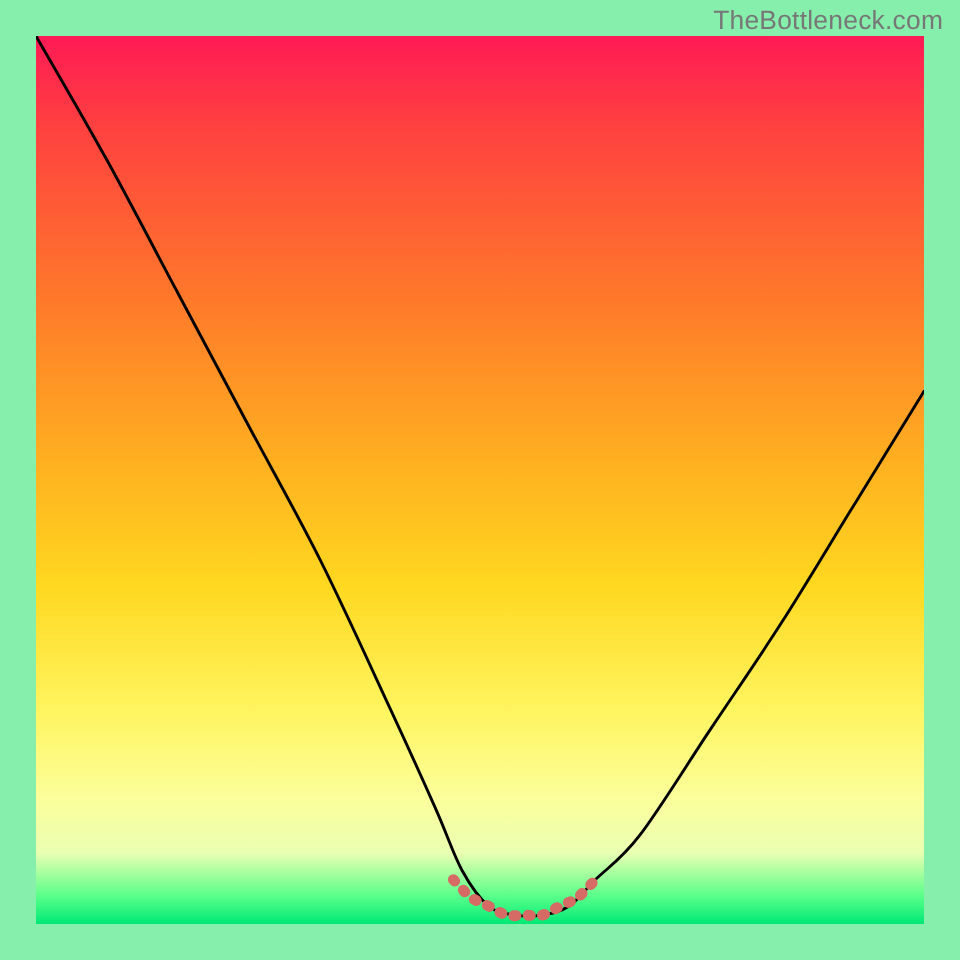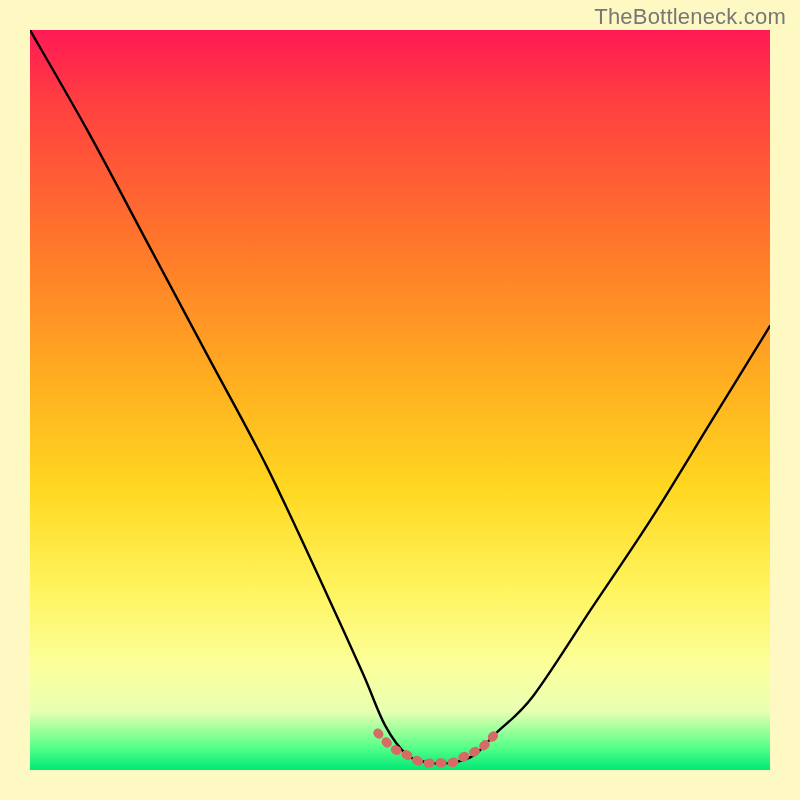--- a/index.html
+++ b/index.html
@@ -10,21 +10,21 @@
     background: #000;
     font-family: Arial, Helvetica, sans-serif;
     overflow: hidden;
   }
   .frame {
     position: absolute;
     left: 0;
     top: 0;
     width: 800px;
     height: 800px;
-    background: #fef9c3;
+    background: #86efac;
   }
   .plot {
     position: absolute;
     left: 30px;
     top: 30px;
     width: 740px;
     height: 740px;
     overflow: hidden;
   }
   .gradient {

